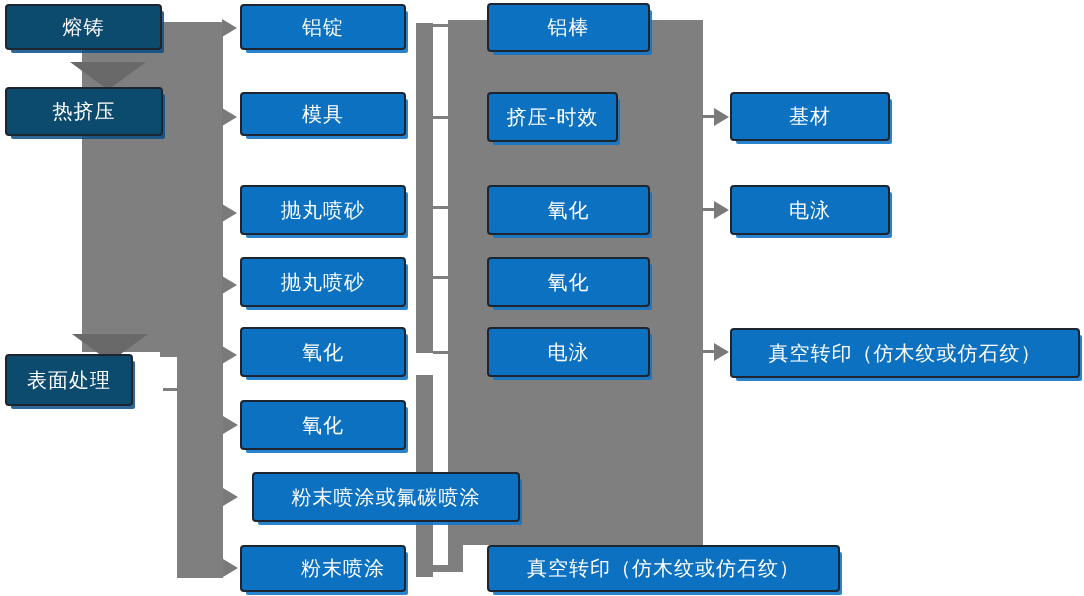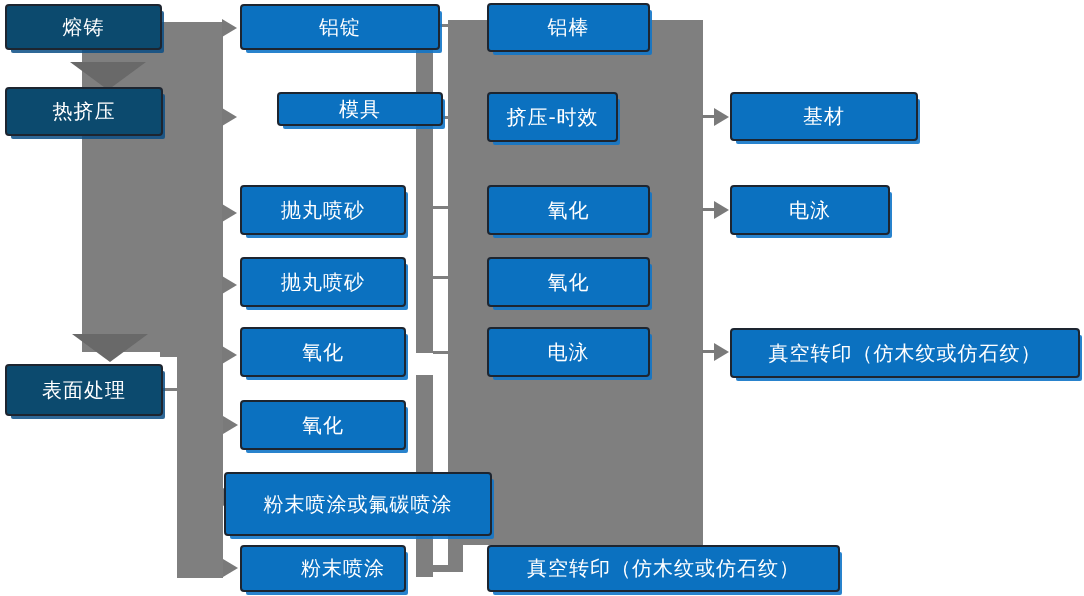--- a/index.html
+++ b/index.html
@@ -62,31 +62,31 @@
     <div class="stem" style="left: 702px; top: 115px; width: 13px; height: 3px;"></div>
     <div class="arrow-right" style="left: 714px; top: 108px;"></div>
     <div class="stem" style="left: 702px; top: 208px; width: 13px; height: 3px;"></div>
     <div class="arrow-right" style="left: 714px; top: 201px;"></div>
     <div class="stem" style="left: 702px; top: 350px; width: 13px; height: 3px;"></div>
     <div class="arrow-right" style="left: 714px; top: 343px;"></div>
     <div class="arrow-down" style="left: 70px; top: 62px;"></div>
     <div class="arrow-down" style="left: 72px; top: 334px;"></div>
     <div class="node dark" style="left: 5px; top: 4px; width: 157px; height: 46px;">熔铸</div>
     <div class="node dark" style="left: 5px; top: 87px; width: 158px; height: 49px;">热挤压</div>
-    <div class="node dark" style="left: 5px; top: 364px; width: 158px; height: 52px;">表面处理</div>
-    <div class="node" style="left: 240px; top: 4px; width: 200px; height: 46px;">铝锭</div>
-    <div class="node" style="left: 240px; top: 92px; width: 166px; height: 34px; margin-left: 37px;">模具</div>
+    <div class="node dark" style="left: 5px; top: 354px; width: 128px; height: 52px;">表面处理</div>
+    <div class="node" style="left: 240px; top: 4px; width: 166px; height: 46px;">铝锭</div>
+    <div class="node" style="left: 240px; top: 92px; width: 166px; height: 44px;">模具</div>
     <div class="node" style="left: 240px; top: 185px; width: 166px; height: 50px;">抛丸喷砂</div>
     <div class="node" style="left: 240px; top: 257px; width: 166px; height: 50px;">抛丸喷砂</div>
     <div class="node" style="left: 240px; top: 327px; width: 166px; height: 50px;">氧化</div>
     <div class="node" style="left: 240px; top: 400px; width: 166px; height: 50px;">氧化</div>
-    <div class="node" style="left: 224px; top: 472px; width: 268px; height: 64px;">粉末喷涂或氟碳喷涂</div>
+    <div class="node" style="left: 252px; top: 472px; width: 268px; height: 50px;">粉末喷涂或氟碳喷涂</div>
     <div class="node" style="left: 240px; top: 545px; width: 166px; height: 47px; padding-left: 40px;">粉末喷涂</div>
     <div class="node" style="left: 487px; top: 3px; width: 163px; height: 49px; text-align: center;">铝棒</div>
     <div class="node" style="left: 487px; top: 92px; width: 131px; height: 50px;">挤压-时效</div>
     <div class="node" style="left: 487px; top: 185px; width: 163px; height: 50px;">氧化</div>
     <div class="node" style="left: 487px; top: 257px; width: 163px; height: 50px;">氧化</div>
     <div class="node" style="left: 487px; top: 327px; width: 163px; height: 50px;">电泳</div>
     <div class="node" style="left: 487px; top: 545px; width: 353px; height: 47px;">真空转印（仿木纹或仿石纹）</div>
-    <div class="node" style="left: 730px; top: 92px; width: 188px; height: 49px;">基材</div>
+    <div class="node" style="left: 730px; top: 92px; width: 160px; height: 49px;">基材</div>
     <div class="node" style="left: 730px; top: 185px; width: 160px; height: 50px;">电泳</div>
     <div class="node" style="left: 730px; top: 328px; width: 350px; height: 50px;">真空转印（仿木纹或仿石纹）</div>
   </div>
 
 </body></html>

